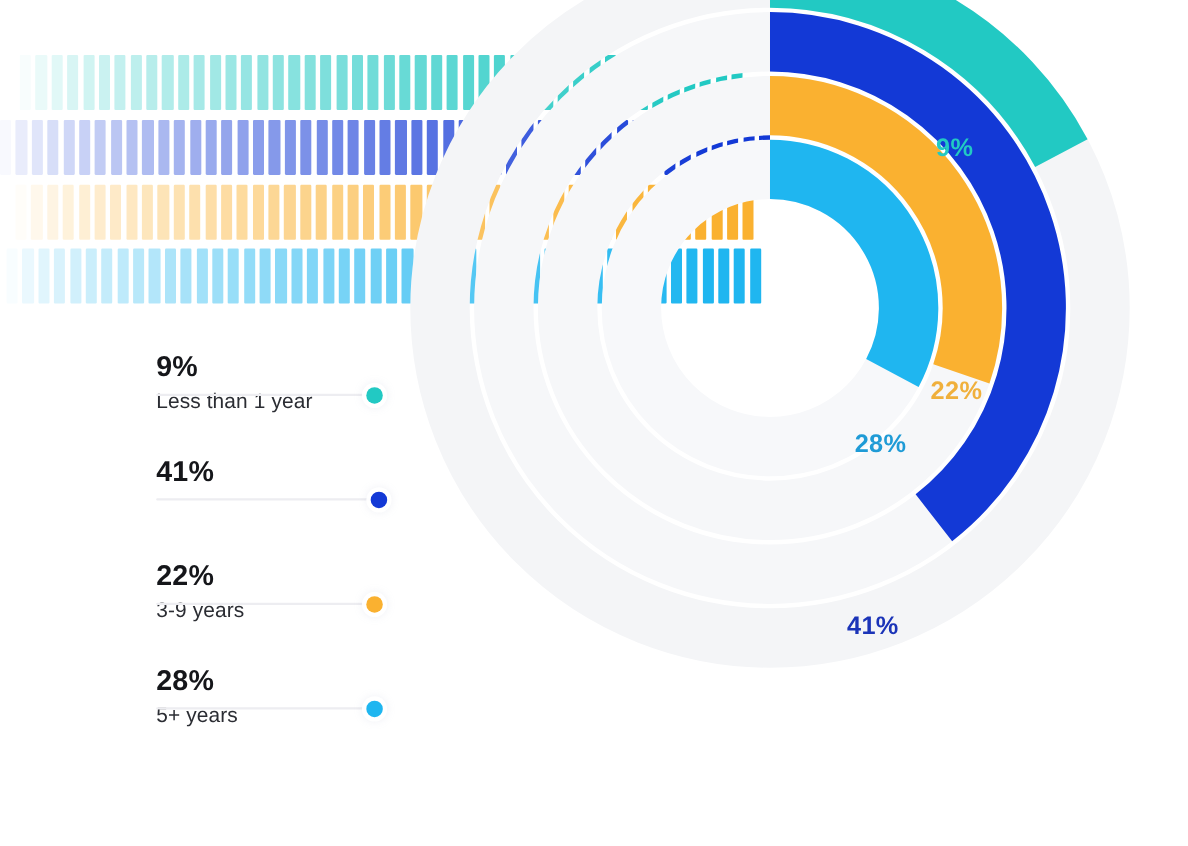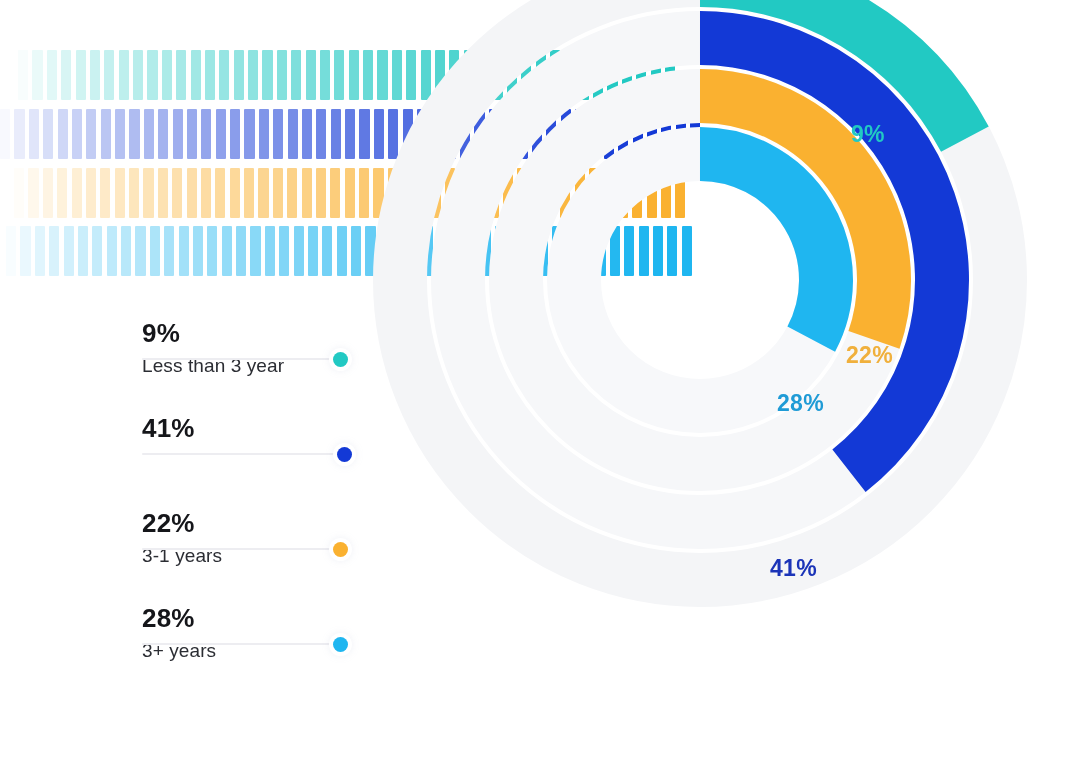--- a/index.html
+++ b/index.html
@@ -276,37 +276,37 @@
   <div class="arc-label" style="left:770px;top:555px;color:#1b34b8;">41%</div>
   <div class="arc-label" style="left:846px;top:342px;color:#f0b03c;">22%</div>
   <div class="arc-label" style="left:777px;top:390px;color:#1f9bd6;">28%</div>
 
   <div class="legend">
 
     <div class="legend-item">
       <div class="legend-pct">9%</div>
       <div class="legend-rule" style="top:40px;width:198px;"></div>
       <div class="legend-dot" style="top:34px;left:191px;background:#22c9c3;"></div>
-      <div class="legend-label">Less than 3 year</div>
+      <div class="legend-label">Less than 1 year</div>
     </div>
 
     <div class="legend-item">
       <div class="legend-pct">41%</div>
       <div class="legend-rule" style="top:40px;width:202px;"></div>
       <div class="legend-dot" style="top:34px;left:195px;background:#1339d6;"></div>
     </div>
 
     <div class="legend-item">
       <div class="legend-pct">22%</div>
       <div class="legend-rule" style="top:40px;width:198px;"></div>
       <div class="legend-dot" style="top:34px;left:191px;background:#fab130;"></div>
-      <div class="legend-label">3-1 years</div>
+      <div class="legend-label">3-9 years</div>
     </div>
 
     <div class="legend-item">
       <div class="legend-pct">28%</div>
       <div class="legend-rule" style="top:40px;width:198px;"></div>
       <div class="legend-dot" style="top:34px;left:191px;background:#1fb6f0;"></div>
-      <div class="legend-label">3+ years</div>
+      <div class="legend-label">5+ years</div>
     </div>
 
   </div>
 </div>
 
 </body></html>

